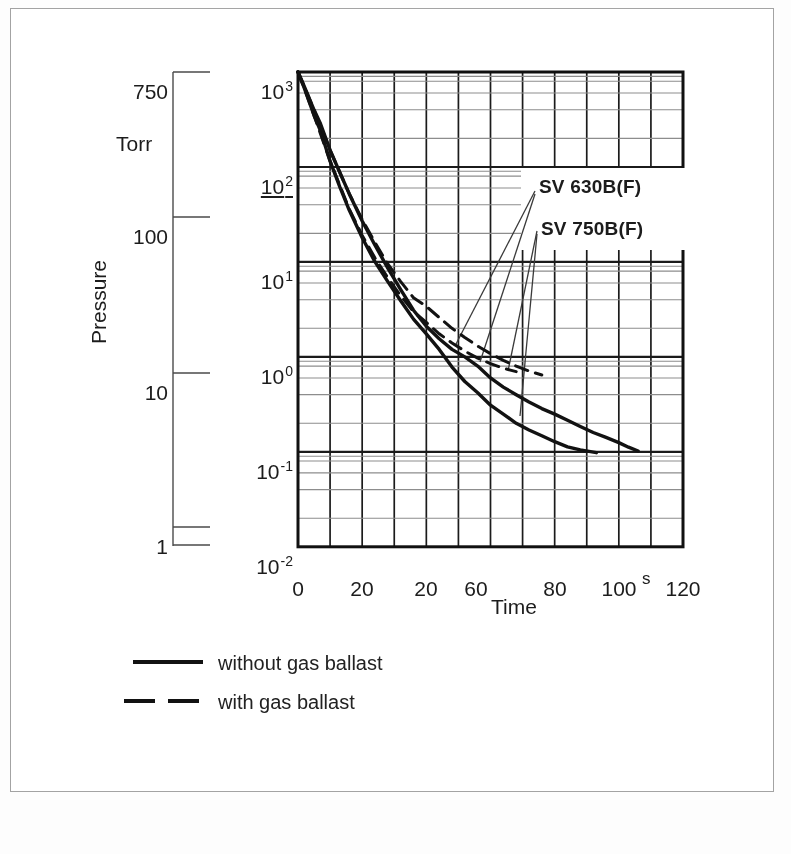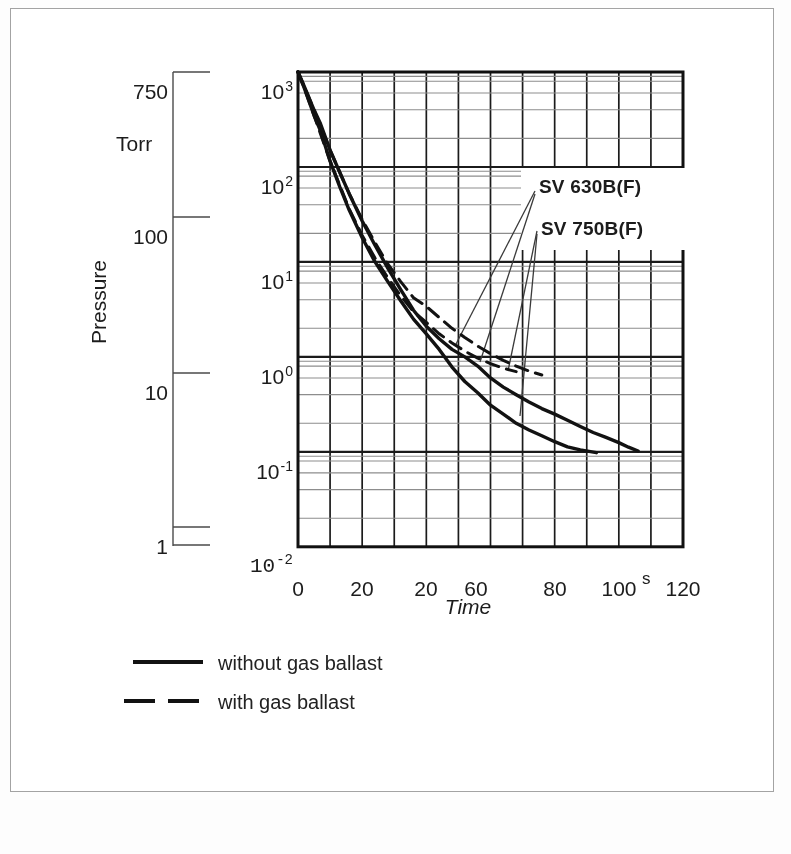--- a/index.html
+++ b/index.html
@@ -84,25 +84,25 @@
       <path d="M298.0 72.0 L304.4 86.7 L314.0 109.8 L320.5 123.8 L330.1 150.2 L339.7 172.2 L349.3 193.9 L362.2 221.0 L375.0 245.2 L387.8 268.1 L400.7 289.7 L413.5 310.2 L426.3 326.3 L439.2 338.8 L452.0 349.4 L464.8 356.9 L477.7 366.1 L490.5 377.9 L503.3 387.1 L516.2 394.7 L529.0 402.0 L541.8 408.6 L554.7 414.1 L567.5 420.3 L580.3 426.5 L593.2 432.5 L606.0 437.4 L618.8 442.6 L628.5 447.2 L638.1 451.0" fill="none" stroke="#121212" stroke-linecap="round" stroke-linejoin="round" stroke-width="3.4"></path>
       <path d="M298.0 72.0 L304.4 88.5 L314.0 115.3 L320.5 130.9 L330.1 161.2 L339.7 186.7 L349.3 210.3 L362.2 237.7 L375.0 261.9 L387.8 281.6 L400.7 300.8 L413.5 319.1 L426.3 333.8 L439.2 349.4 L452.0 367.1 L464.8 381.5 L477.7 392.7 L490.5 405.2 L503.3 414.1 L516.2 423.3 L529.0 430.0 L541.8 435.7 L554.7 441.7 L567.5 446.8 L580.3 449.8 L596.4 452.7" fill="none" stroke="#121212" stroke-linecap="round" stroke-linejoin="round" stroke-width="3.4"></path>
       <path d="M298.0 72.0 L304.4 86.7 L314.0 109.8 L330.1 150.2 L349.3 193.9 L362.2 219.5 L375.0 242.5 L387.8 264.0 L400.7 281.6 L413.5 297.7 L426.3 306.4 L439.2 317.5 L452.0 328.3 L464.8 337.5 L477.7 346.1 L490.5 353.7 L503.3 360.3 L516.2 366.1 L529.0 371.0 L541.8 375.0" fill="none" stroke="#121212" stroke-linecap="round" stroke-linejoin="round" stroke-width="3" stroke-dasharray="13 8"></path>
       <path d="M298.0 72.0 L304.4 88.5 L314.0 115.3 L330.1 161.2 L349.3 209.1 L362.2 235.4 L375.0 258.0 L387.8 277.8 L400.7 295.8 L413.5 311.6 L426.3 322.5 L439.2 333.8 L452.0 343.0 L464.8 351.1 L477.7 358.1 L490.5 363.6 L503.3 368.2 L516.2 371.6" fill="none" stroke="#121212" stroke-linecap="round" stroke-linejoin="round" stroke-width="3" stroke-dasharray="13 8"></path>
       <line x1="133" y1="662" x2="203" y2="662" stroke="#121212" stroke-width="4.2"></line>
       <line x1="124" y1="701" x2="201" y2="701" stroke="#121212" stroke-width="3.8" stroke-dasharray="31 13"></line>
     </svg>
 
   <div id="mbar-ticks">
       <div class="lbl tick right-align" style="left:153px;top:61px;width:140px;"><span>10</span><span class="sup">3</span></div>
-      <div class="lbl tick right-align" style="left:153px;top:156px;width:140px;"><span>10</span><span class="sup">2</span></div>
+      <div class="lbl tick right-align" style="left:153px;top:156px;width:140px;text-decoration:underline;"><span>10</span><span class="sup">2</span></div>
       <div class="lbl tick right-align" style="left:153px;top:251px;width:140px;"><span>10</span><span class="sup">1</span></div>
       <div class="lbl tick right-align" style="left:153px;top:346px;width:140px;"><span>10</span><span class="sup">0</span></div>
       <div class="lbl tick right-align" style="left:153px;top:441px;width:140px;"><span>10</span><span class="sup">-1</span></div>
-      <div class="lbl tick right-align" style="left:153px;top:536px;width:140px;font-family:Liberation Mono, monospace;"><span>10</span><span class="sup">-2</span></div>
+      <div class="lbl tick right-align" style="left:153px;top:536px;width:140px;"><span>10</span><span class="sup">-2</span></div>
     </div>
 
   <div id="torr-ticks">
       <div class="lbl tick right-align" style="left:28px;top:61px;width:140px;">750</div>
       <div class="lbl tick right-align" style="left:28px;top:206px;width:140px;">100</div>
       <div class="lbl tick right-align" style="left:28px;top:362px;width:140px;">10</div>
       <div class="lbl tick right-align" style="left:28px;top:516px;width:140px;">1</div>
     </div>
 
   <div id="x-ticks">
@@ -113,21 +113,21 @@
       <div class="lbl tick xcenter" style="left:555px;top:558px;">80</div>
       <div class="lbl tick xcenter" style="left:619px;top:558px;">100</div>
       <div class="lbl tick xcenter" style="left:683px;top:558px;">120</div>
     </div>
 
 
   <div class="lbl unit-lbl" style="left:84px;top:133px;margin-left:32px;">Torr</div>
 
   <div class="lbl axis-title rot" style="left:98px;top:302px;">Pressure</div>
 
-  <div class="lbl axis-title xcenter" style="left:468px;top:596px;font-style:italic;">Time</div>
+  <div class="lbl axis-title xcenter" style="left:514px;top:596px;">Time</div>
 
   <div class="lbl" style="left:642px;top:570px;font-size:17px;">s</div>
 
   <div class="lbl curve-lbl" style="left:539px;top:177px;">SV 630B(F)</div>
 
   <div class="lbl curve-lbl" style="left:541px;top:219px;text-align:center;">SV 750B(F)</div>
 
   <div class="lbl legend-lbl" style="left:218px;top:692px;">with gas ballast</div>
 
   <div class="lbl legend-lbl" style="left:218px;top:653px;">without gas ballast</div>

